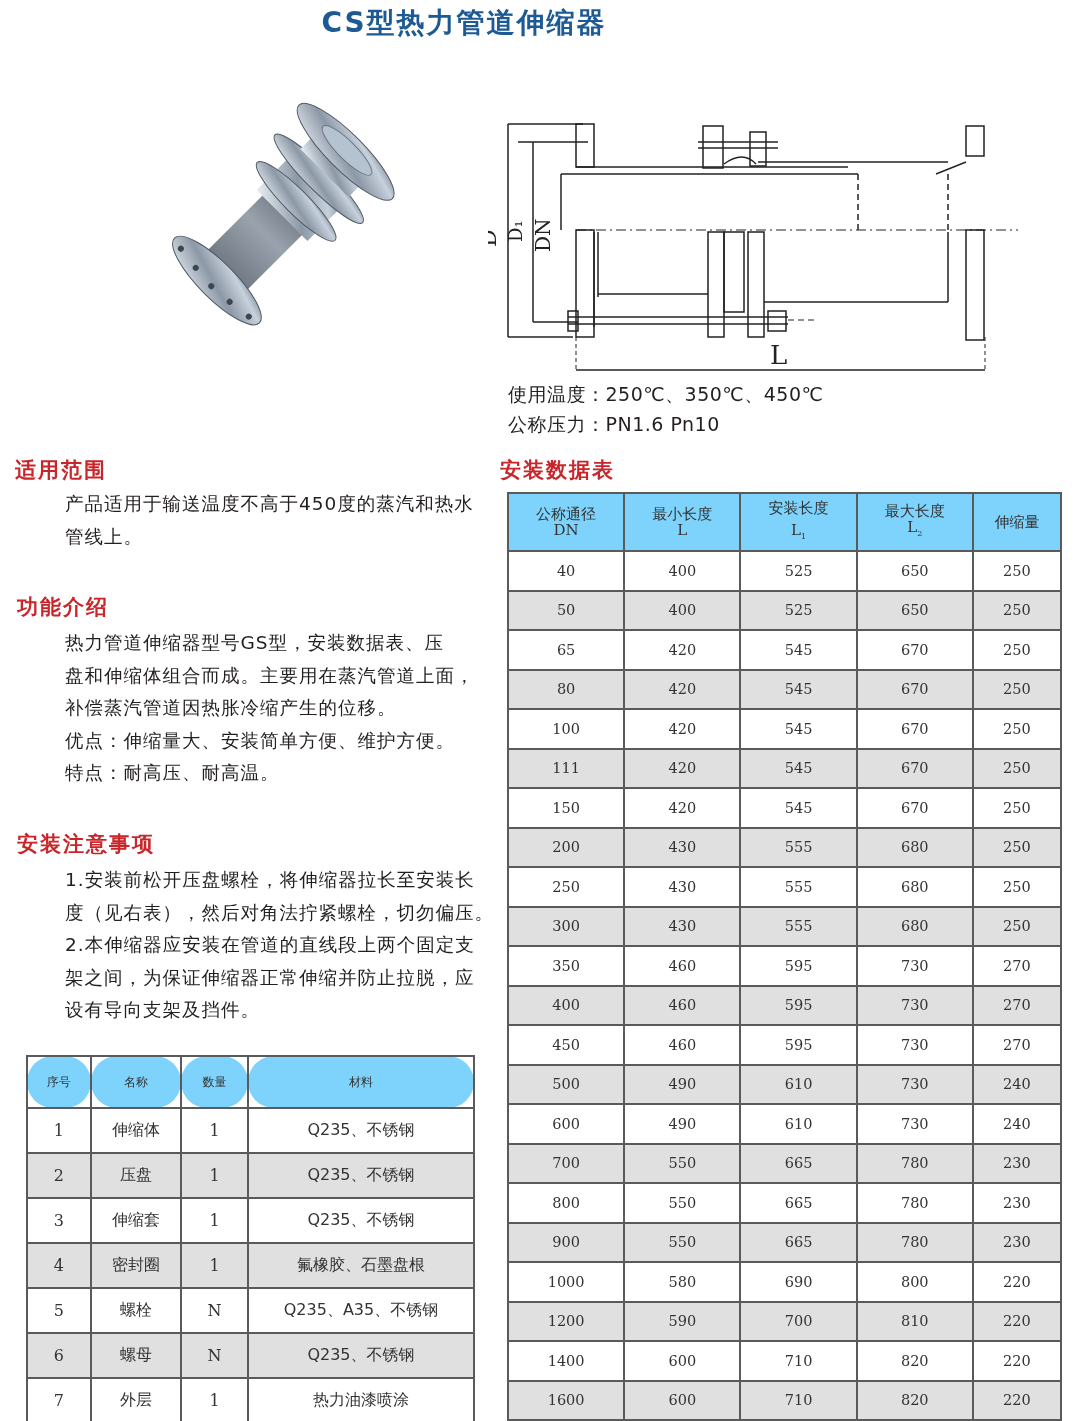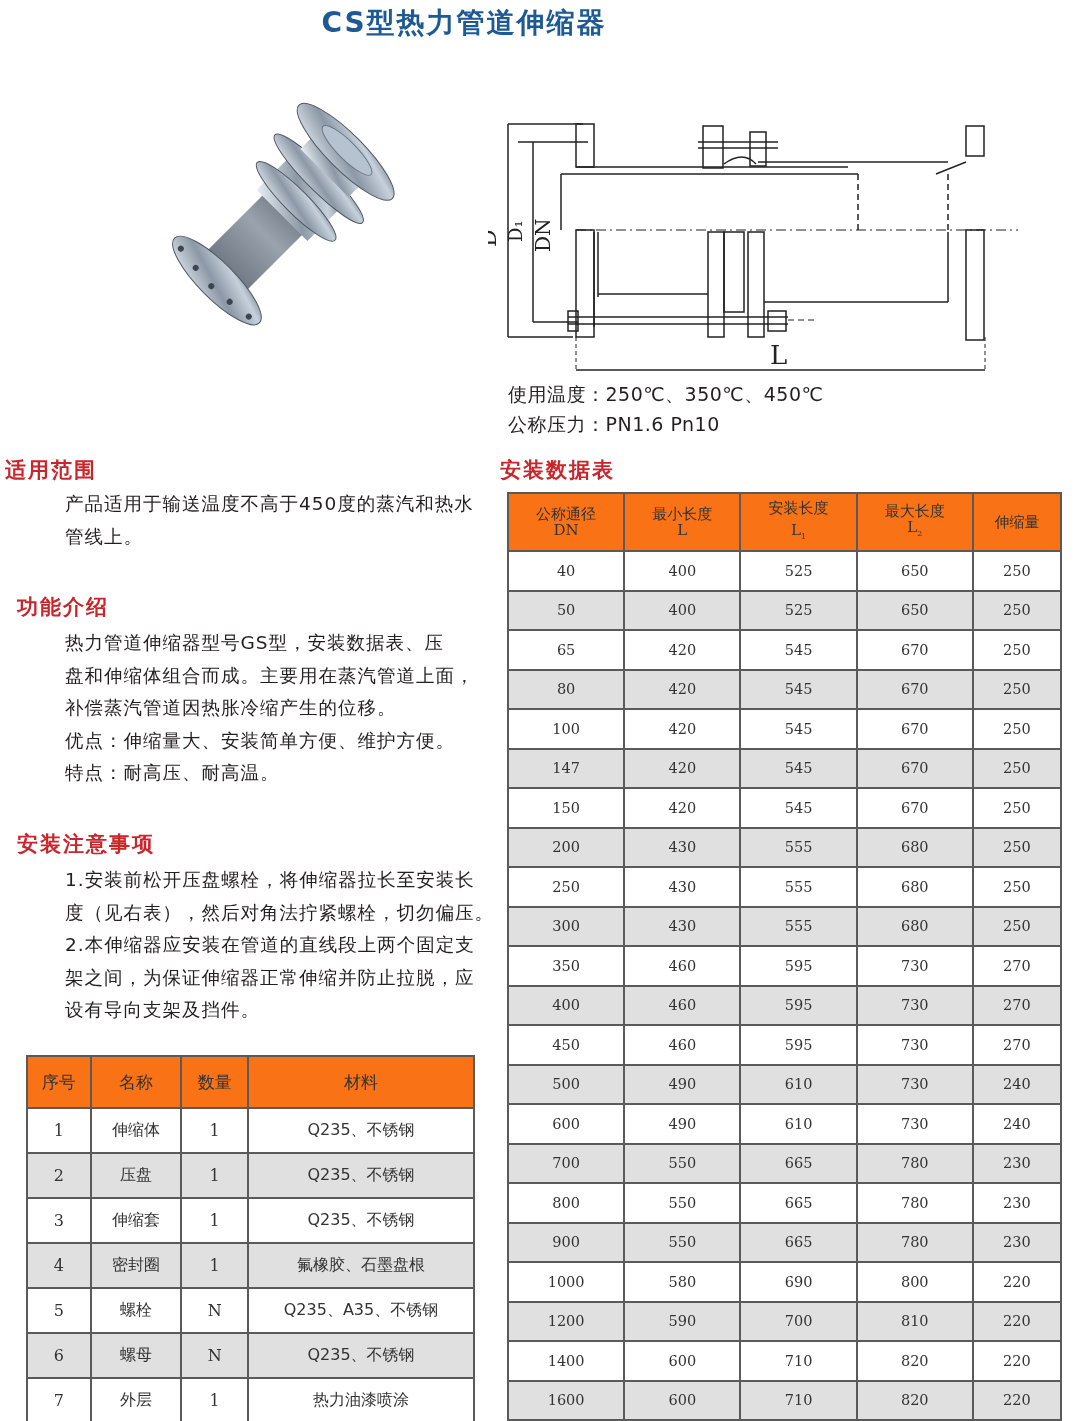--- a/index.html
+++ b/index.html
@@ -9,27 +9,27 @@
   .title { left: 0; width: 928px; top: 4px; text-align: center; font-size: 28px; font-weight: bold;
            color: #1d5a94; letter-spacing: 2px; }
   .photo { left: 108px; top: 96px; width: 290px; height: 280px; }
   .drawing { left: 488px; top: 112px; width: 530px; height: 270px; }
   .spec-line { left: 508px; font-size: 19px; color: #231f20; letter-spacing: 0.5px; }
   .section-h { font-size: 21px; font-weight: bold; color: #c8262b; letter-spacing: 2px; }
   .para { left: 17px; width: 480px; font-size: 18.5px; line-height: 32.5px; color: #231f20; letter-spacing: 1px; margin-left: 48px; }
   .para p { margin: 0; }
   table { border-collapse: collapse; font-family: "DejaVu Serif", serif; color: #333; }
   td, th { border: 2px solid #5a5a5a; text-align: center; padding: 0; font-weight: normal; }
-  th { background: #f97316; color: #333; font-family: "DejaVu Sans", sans-serif; }
+  th { background: #7dd3fc; color: #333; font-family: "DejaVu Sans", sans-serif; }
   tr.alt td { background: #e0e0e0; }
   .data-table { left: 507px; top: 492px; width: 555px; }
   .data-table th { height: 56px; font-size: 15px; line-height: 16px; }
   .data-table td { height: 37.5px; font-size: 14.5px; }
   .parts-table { left: 26px; top: 1055px; width: 449px; }
-  .parts-table th { height: 50px; font-size: 17px; }
+  .parts-table th { height: 50px; font-size: 12px; border-radius: 26px; }
   .parts-table td { height: 43px; font-size: 16px; }
   .sub { font-size: 8px; vertical-align: sub; }
 </style>
 </head>
 <body>
 
 <div class="abs title">CS型热力管道伸缩器</div>
 
 <div class="abs photo">
   <svg width="290" height="280" viewBox="0 0 290 280">
@@ -124,21 +124,21 @@
     <text x="8" y="135" font-family="DejaVu Serif, serif" font-size="22" fill="#222" stroke="none" transform="rotate(-90 8 135)">D</text>
     <text x="34" y="130" font-family="DejaVu Serif, serif" font-size="18" fill="#222" stroke="none" transform="rotate(-90 34 130)">D₁</text>
     <text x="62" y="140" font-family="DejaVu Serif, serif" font-size="20" fill="#222" stroke="none" transform="rotate(-90 62 140)">DN</text>
     <text x="282" y="252" font-family="DejaVu Serif, serif" font-size="26" fill="#222" stroke="none">L</text>
   </svg>
 </div>
 
 <div class="abs spec-line" style="top:382px;">使用温度：250℃、350℃、450℃</div>
 <div class="abs spec-line" style="top:412px;">公称压力：PN1.6  Pn10</div>
 
-<div class="abs section-h" style="left:5px; top:456px;">适用范围</div>
+<div class="abs section-h" style="left:15px; top:456px;">适用范围</div>
 <div class="abs para" style="top:488px;">
   <p>产品适用于输送温度不高于450度的蒸汽和热水</p>
   <p>管线上。</p>
 </div>
 
 <div class="abs section-h" style="left:17px; top:593px;">功能介绍</div>
 <div class="abs para" style="top:627px;">
   <p>热力管道伸缩器型号GS型，安装数据表、压</p>
   <p>盘和伸缩体组合而成。主要用在蒸汽管道上面，</p>
   <p>补偿蒸汽管道因热胀冷缩产生的位移。</p>
@@ -211,21 +211,21 @@
         <td>250</td>
       </tr>
       <tr>
         <td>100</td>
         <td>420</td>
         <td>545</td>
         <td>670</td>
         <td>250</td>
       </tr>
       <tr class="alt">
-        <td>147</td>
+        <td>111</td>
         <td>420</td>
         <td>545</td>
         <td>670</td>
         <td>250</td>
       </tr>
       <tr>
         <td>150</td>
         <td>420</td>
         <td>545</td>
         <td>670</td>

